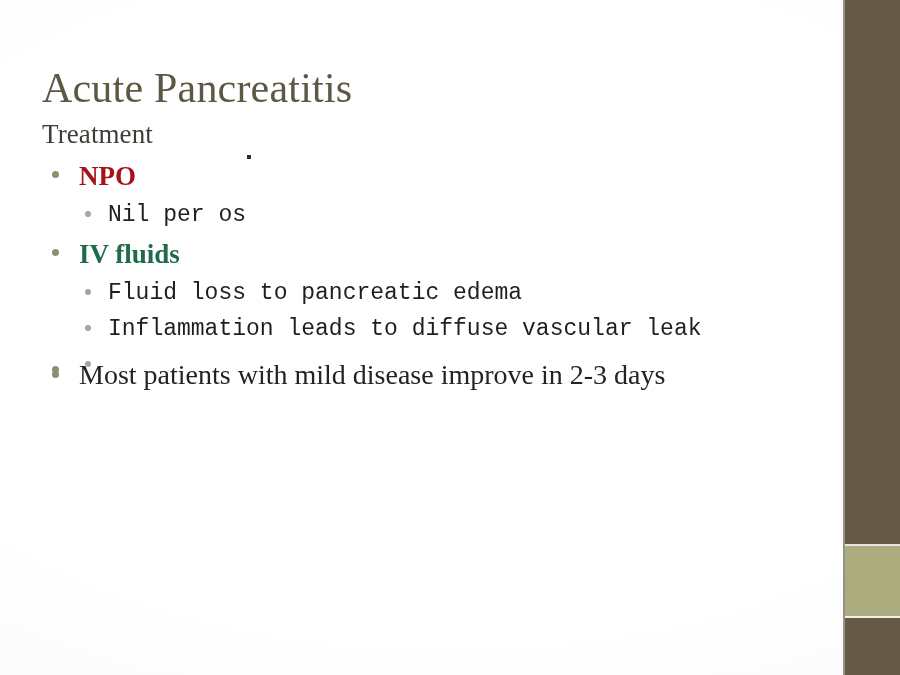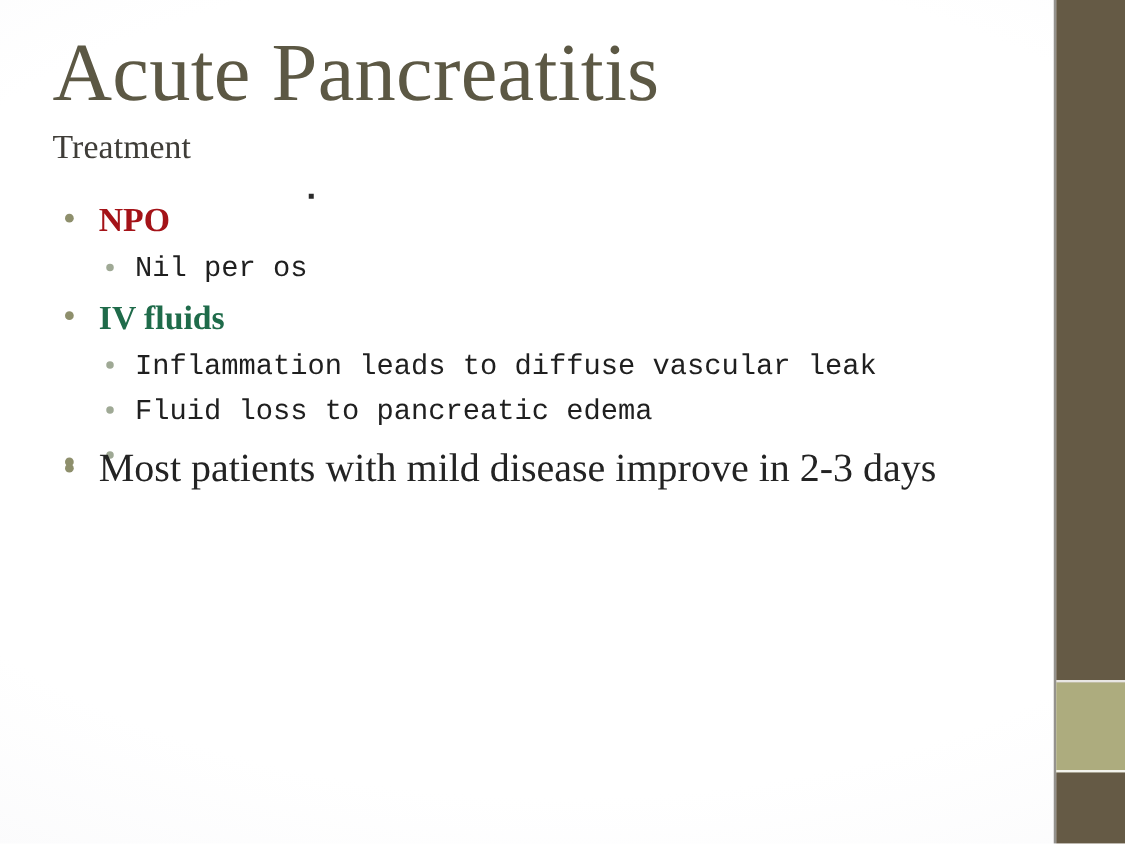--- a/index.html
+++ b/index.html
@@ -57,25 +57,26 @@
   }
 
   
   #header {
     position: absolute;
     left: 42px;
     top: 24px;
     width: 760px;
   }
   #slide-title {
-    font-size: 66px;
+    font-size: 42px;
     line-height: 1.05;
     color: #5C5844;
     letter-spacing: .2px;
     white-space: nowrap;
+    margin-top: 42px;
   }
   #slide-subtitle {
     font-size: 27px;
     line-height: 1.2;
     color: #3F3D38;
     margin-top: 8px;
     letter-spacing: .1px;
   }
 
   
@@ -94,21 +95,21 @@
   .lvl1 > .marker {
     position: absolute;
     left: 6px;
     top: 13px;
     width: 7px;
     height: 7px;
     border-radius: 50%;
     background: #8E8F6C;
   }
   .lvl1 > .txt {
-    font-size: 32px;
+    font-size: 28px;
     line-height: 37px;
     color: #232323;
   }
   .lvl1.emph > .txt {
     font-weight: bold;
     font-size: 27px;
   }
   .lvl1.emph.red   > .txt { color: #A41318; }
   .lvl1.emph.green > .txt { color: #1F6B4A; }
   .lvl1.emph.navy  > .txt { color: #1A2259; }
@@ -179,25 +180,25 @@
       </div>
     </div>
 
     <div class="lvl1 emph green">
       <span class="marker"></span>
       <span class="txt">IV fluids</span>
     </div>
     <div class="sublist">
       <div class="lvl2">
         <span class="marker"></span>
+        <span class="txt">Fluid loss to pancreatic edema</span>
+      </div>
+      <div class="lvl2">
+        <span class="marker"></span>
         <span class="txt">Inflammation leads to diffuse vascular leak</span>
-      </div>
-      <div class="lvl2">
-        <span class="marker"></span>
-        <span class="txt">Fluid loss to pancreatic edema</span>
       </div>
       <div class="lvl2">
         <span class="marker"></span>
       </div>
     </div>
 
     <div class="lvl1 emph navy" style="margin-top:6px">
       <span class="marker"></span>
     </div>
 

